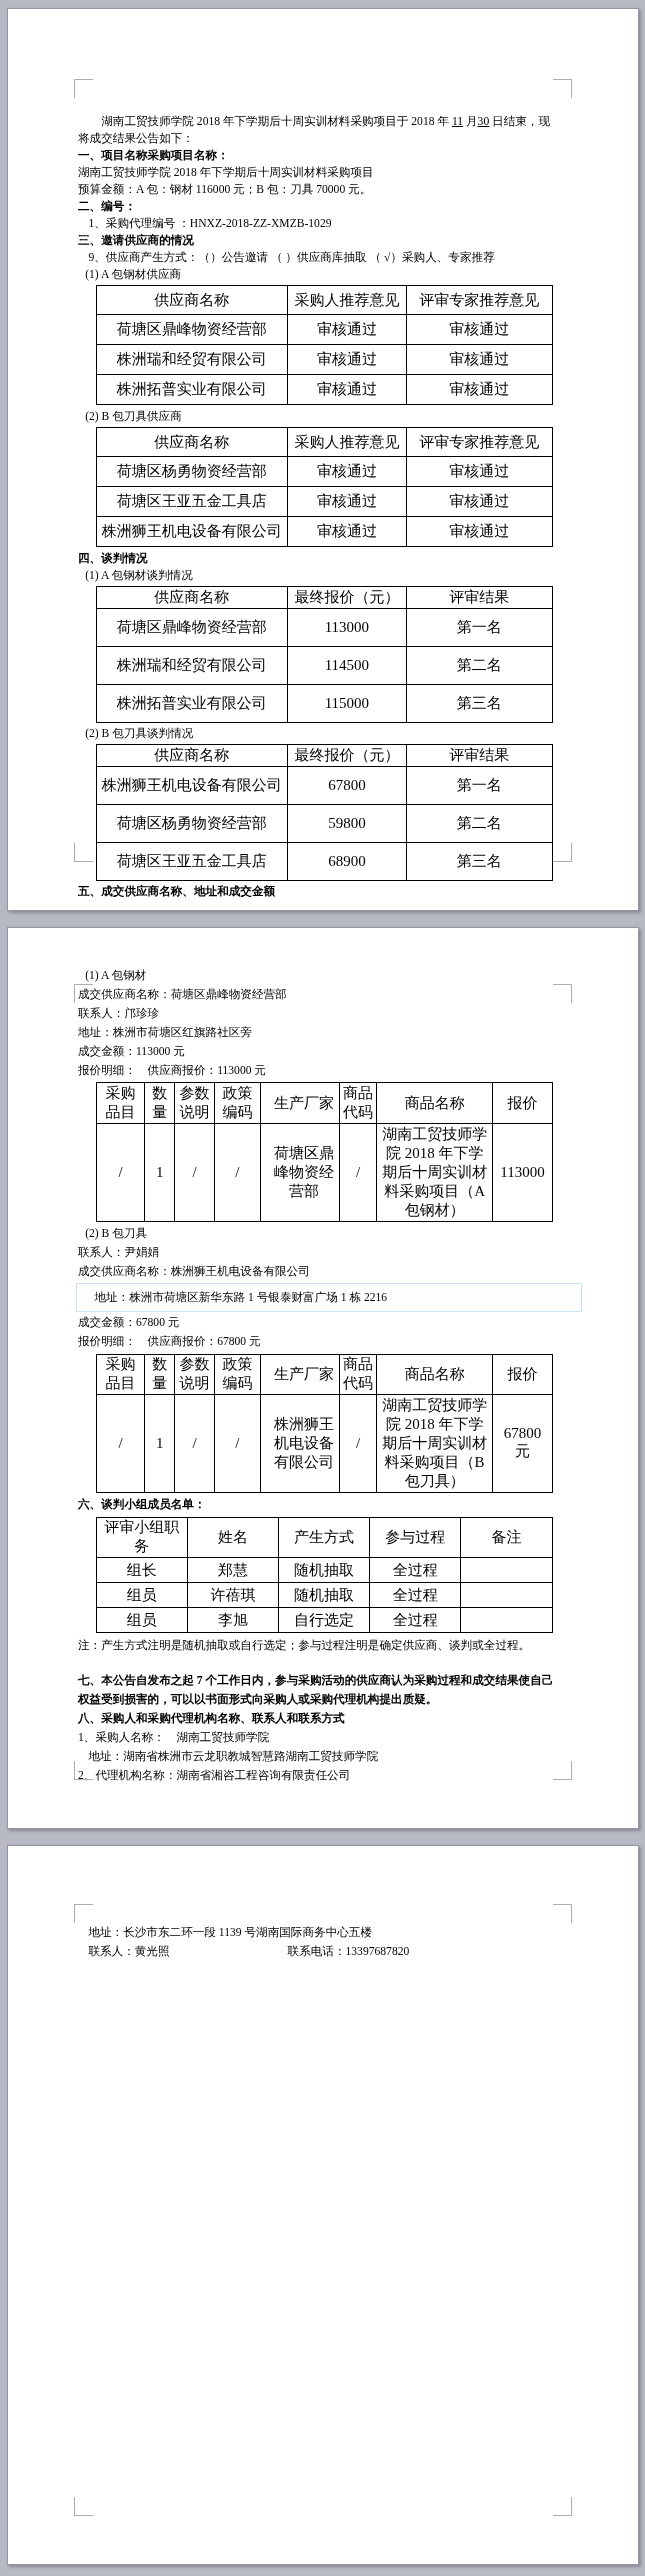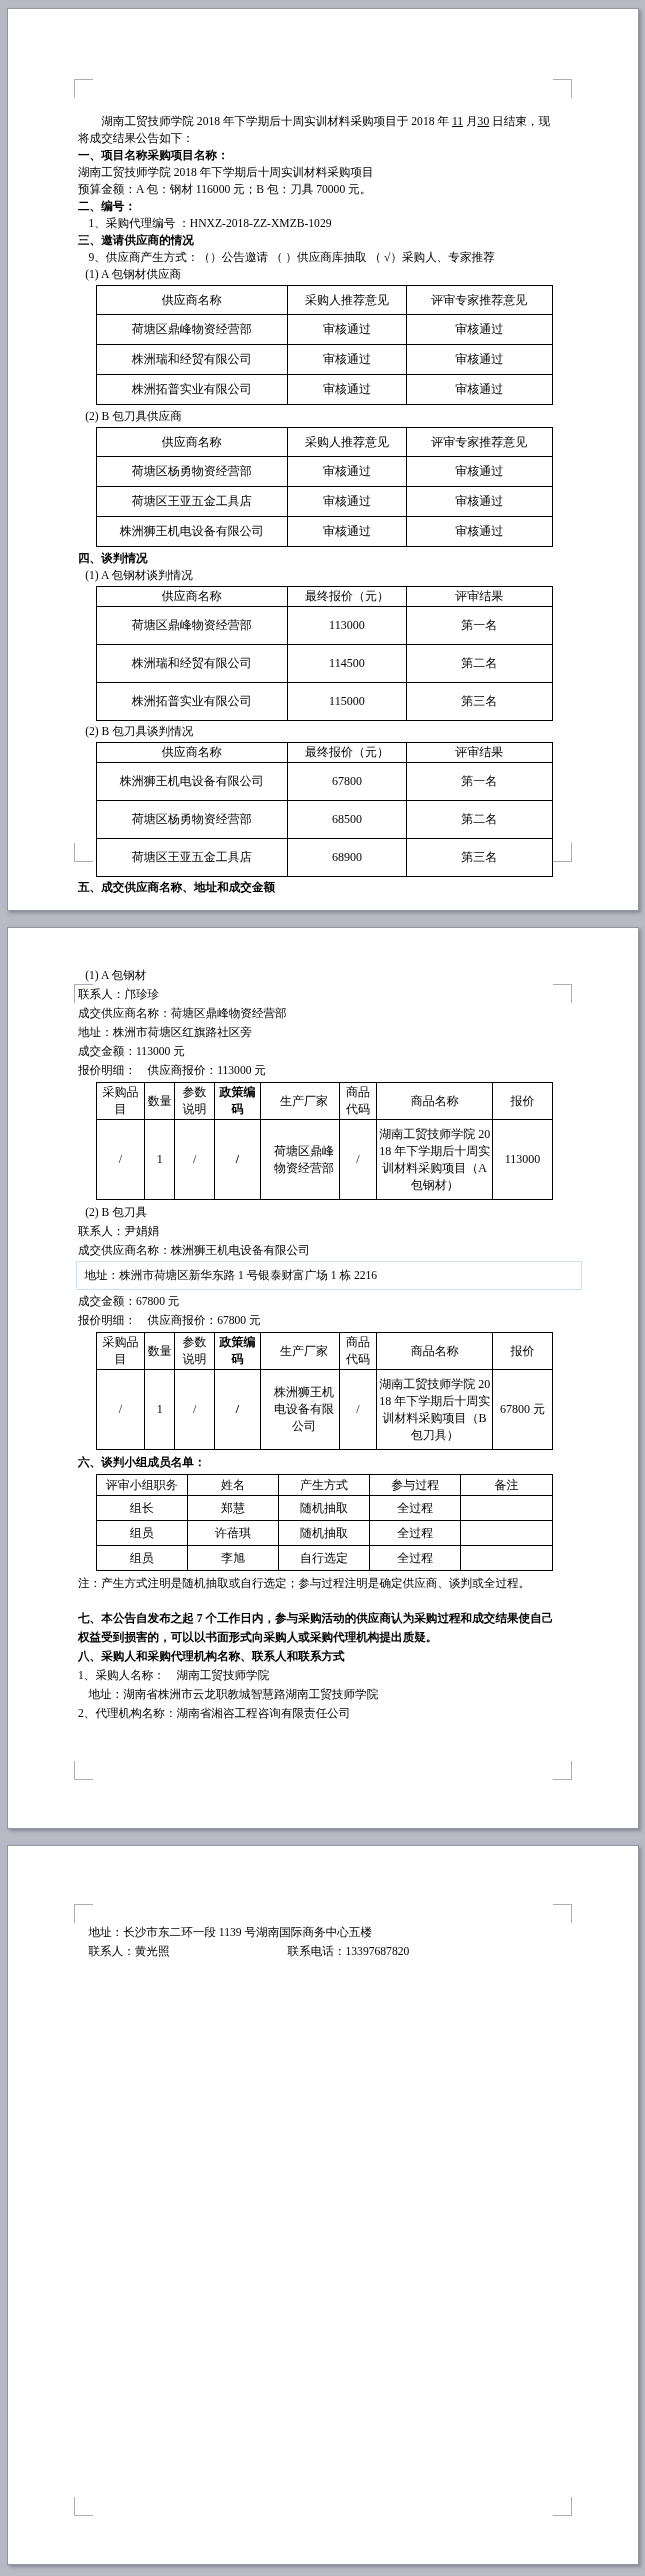--- a/index.html
+++ b/index.html
@@ -23,41 +23,41 @@
   .page-2 .mark.tl, .page-2 .mark.tr { top:56px; }
   .page-3 .mark.tl, .page-3 .mark.tr { top:58px; }
   .p  { line-height:17px; }
   .page-2 .p { line-height:19px; }
   .page-3 .p { line-height:19px; }
   .bold { font-weight:bold; }
   .indent { text-indent:2em; }
   .sub { padding-left:10.4px; }
   .sub2 { padding-left:7.2px; }
   .phone { display:inline-block; margin-left:118px; }
-  .hl-strip { border:0.8px solid #cfe2f5; background:#fefeff; padding:4px 7px; margin:1.6px -24px 1.6px -1.6px; }
+  .hl-strip { border:0.8px solid #cfe2f5; background:#fefeff; padding:4px 17px; margin:1.6px -24px 1.6px -1.6px; }
   table { border-collapse:collapse; width:457px; margin:2.4px 0 2.4px 17.6px; table-layout:fixed;
-          font-size:12px; border:1.6px solid #000; }
+          font-size:15px; border:1.6px solid #000; }
   th, td { border:0.8px solid #000; text-align:center; vertical-align:middle; padding:0.8px 1.6px;
            font-weight:normal; word-break:break-all; }
   .tbl-rec th { height:29px; }
   .tbl-rec td { height:30px; }
   .tbl-rec th:nth-child(1), .tbl-rec td:nth-child(1) { width:42%; }
   .tbl-rec th:nth-child(2), .tbl-rec td:nth-child(2) { width:26%; }
   .tbl-rec th:nth-child(3), .tbl-rec td:nth-child(3) { width:32%; }
   .tbl-neg th { height:19px; }
   .tbl-neg td { height:38px; }
   .tbl-neg th:nth-child(1), .tbl-neg td:nth-child(1) { width:42%; }
   .tbl-neg th:nth-child(2), .tbl-neg td:nth-child(2) { width:26%; }
   .tbl-neg th:nth-child(3), .tbl-neg td:nth-child(3) { width:32%; }
   .tbl-det th { height:37px; }
   .tbl-det td { height:80px; }
   .tbl-det th:nth-child(1), .tbl-det td:nth-child(1) { width:10.7%; }
   .tbl-det th:nth-child(2), .tbl-det td:nth-child(2) { width:6.5%; }
   .tbl-det th:nth-child(3), .tbl-det td:nth-child(3) { width:8.8%; }
-  .tbl-det th:nth-child(4), .tbl-det td:nth-child(4) { width:10.0%;font-weight:bold; }
+  .tbl-det th:nth-child(4), .tbl-det td:nth-child(4) { width:10.0%; }
   .tbl-det th:nth-child(5), .tbl-det td:nth-child(5) { width:17.4%;padding-left:10px; }
   .tbl-det th:nth-child(6), .tbl-det td:nth-child(6) { width:8.1%; }
   .tbl-det th:nth-child(7), .tbl-det td:nth-child(7) { width:25.5%; }
   .tbl-det th:nth-child(8), .tbl-det td:nth-child(8) { width:13.0%; }
   .tbl-pan th { height:21px; }
   .tbl-pan td { height:25px; }
   .tbl-pan th, .tbl-pan td { width:20%; }
   u { text-decoration:underline; }
   .gap { height:16px; }
 </style>
@@ -172,43 +172,43 @@
             </tr>
           </thead>
           <tbody>
             <tr>
               <td>株洲狮王机电设备有限公司</td>
               <td>67800</td>
               <td>第一名</td>
             </tr>
             <tr>
               <td>荷塘区杨勇物资经营部</td>
-              <td>68500</td>
+              <td>59800</td>
               <td>第二名</td>
             </tr>
             <tr>
               <td>荷塘区王亚五金工具店</td>
               <td>68900</td>
               <td>第三名</td>
             </tr>
           </tbody>
         </table>
       <div class="p bold">五、成交供应商名称、地址和成交金额</div>
     </div>
   </div>
 
   <div class="page page-2">
     <div class="mark tl"></div>
     <div class="mark tr"></div>
     <div class="mark bl"></div>
     <div class="mark br"></div>
     <div class="content">
       <div class="p sub2">(1) A 包钢材</div>
+      <div class="p">成交供应商名称：荷塘区鼎峰物资经营部</div>
       <div class="p">联系人：邝珍珍</div>
-      <div class="p">成交供应商名称：荷塘区鼎峰物资经营部</div>
       <div class="p">地址：株洲市荷塘区红旗路社区旁</div>
       <div class="p">成交金额：113000 元</div>
       <div class="p">报价明细：　供应商报价：113000 元</div>
       <table class="tbl-det">
           <thead>
             <tr>
               <th>采购品目</th>
               <th>数量</th>
               <th>参数说明</th>
               <th>政策编码</th>

